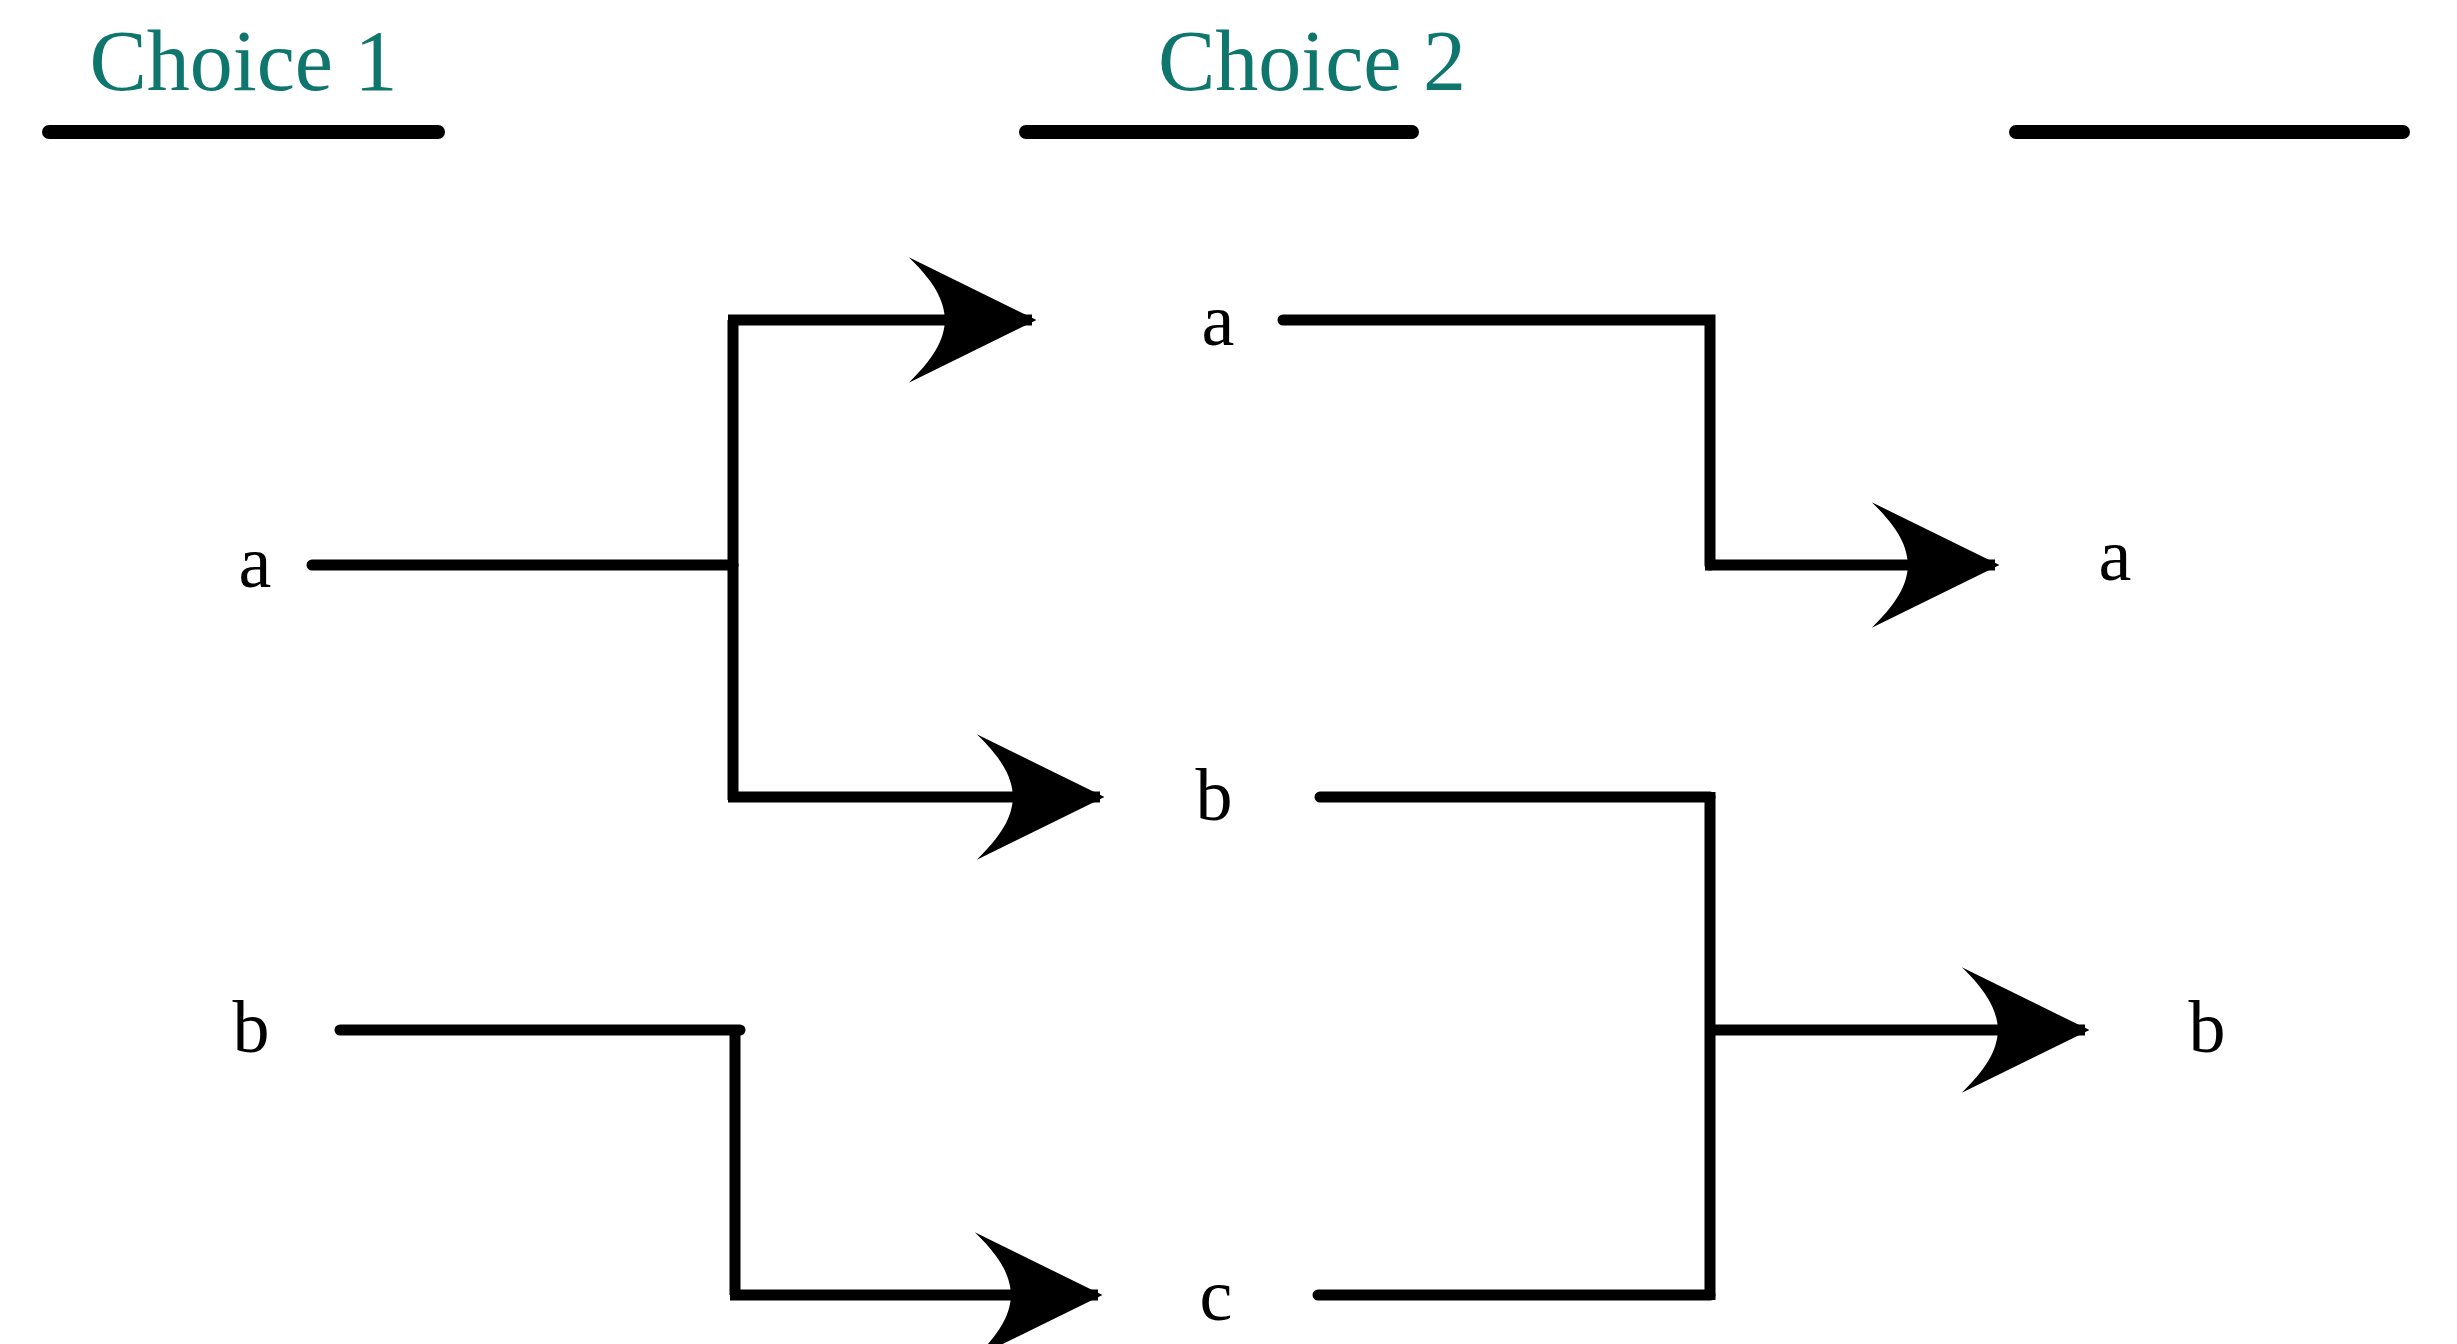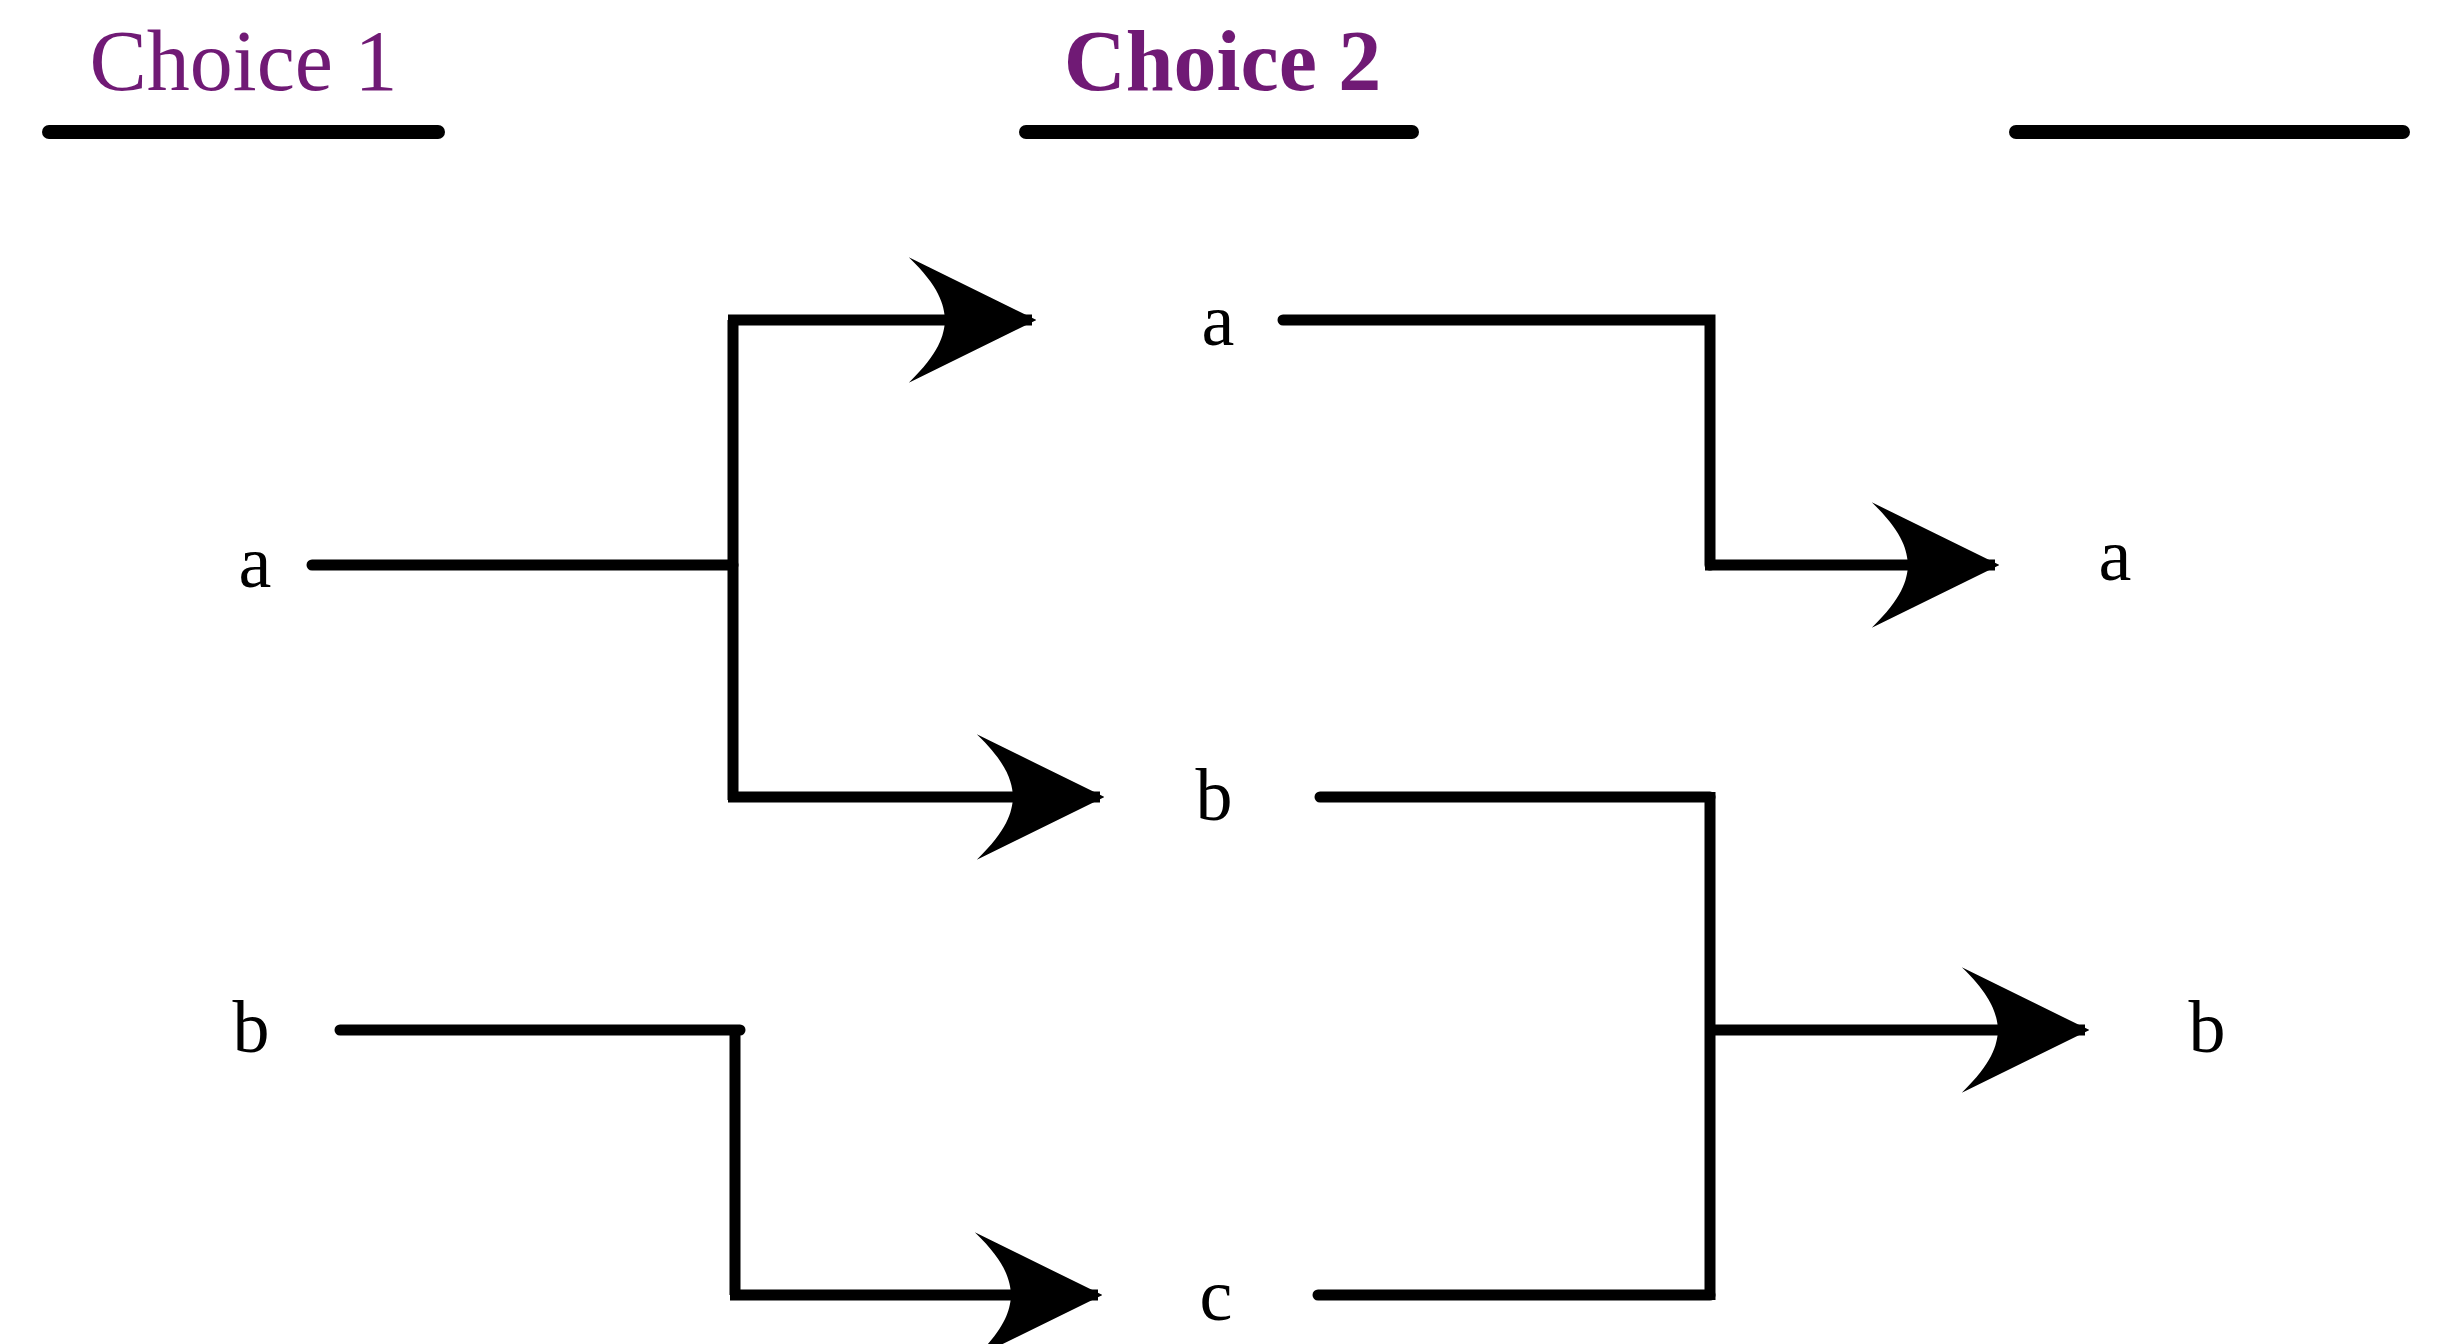--- a/index.html
+++ b/index.html
@@ -1,24 +1,24 @@
 <!DOCTYPE html>
 <html><head>
 <meta charset="utf-8">
 <style>
   html,body{margin:0;padding:0;background:#ffffff;}
   body{width:2457px;height:1344px;overflow:hidden;font-family:"Liberation Serif","DejaVu Serif",serif;}
   #stage{position:relative;width:2457px;height:1344px;background:#fff;}
   #wires{position:absolute;left:0;top:0;width:2457px;height:1344px;}
-  .hdr{position:absolute;color:#701a75;font-size:86px;line-height:1;white-space:nowrap;
+  .hdr{position:absolute;color:#0f766e;font-size:86px;line-height:1;white-space:nowrap;
        font-family:"Liberation Serif","DejaVu Serif",serif;}
   .node{position:absolute;color:#000;font-size:74px;line-height:1;white-space:nowrap;
         font-family:"Liberation Serif","DejaVu Serif",serif;}
   .c1{left:0;top:18px;width:487px;text-align:center;}
-  .c2{left:979px;top:18px;width:487px;text-align:center;font-weight:bold;}
+  .c2{left:979px;top:18px;width:487px;text-align:right;}
   .c3{left:1969px;top:18px;width:487px;text-align:center;}
   .n-in-a{left:200px;top:525px;width:110px;text-align:center;}
   .n-in-b{left:196px;top:990px;width:110px;text-align:center;}
   .n-m-a{left:1168px;top:283px;width:100px;text-align:center;}
   .n-m-b{left:1164px;top:758px;width:100px;text-align:center;}
   .n-m-c{left:1166px;top:1258px;width:100px;text-align:center;}
   .n-out-a{left:2060px;top:518px;width:110px;text-align:center;}
   .n-out-b{left:2152px;top:990px;width:110px;text-align:center;}
 </style>
 </head>

